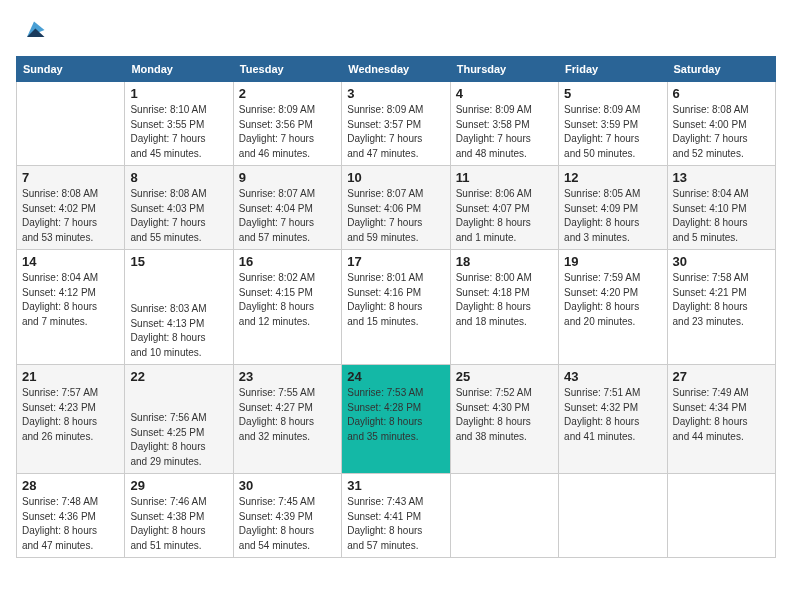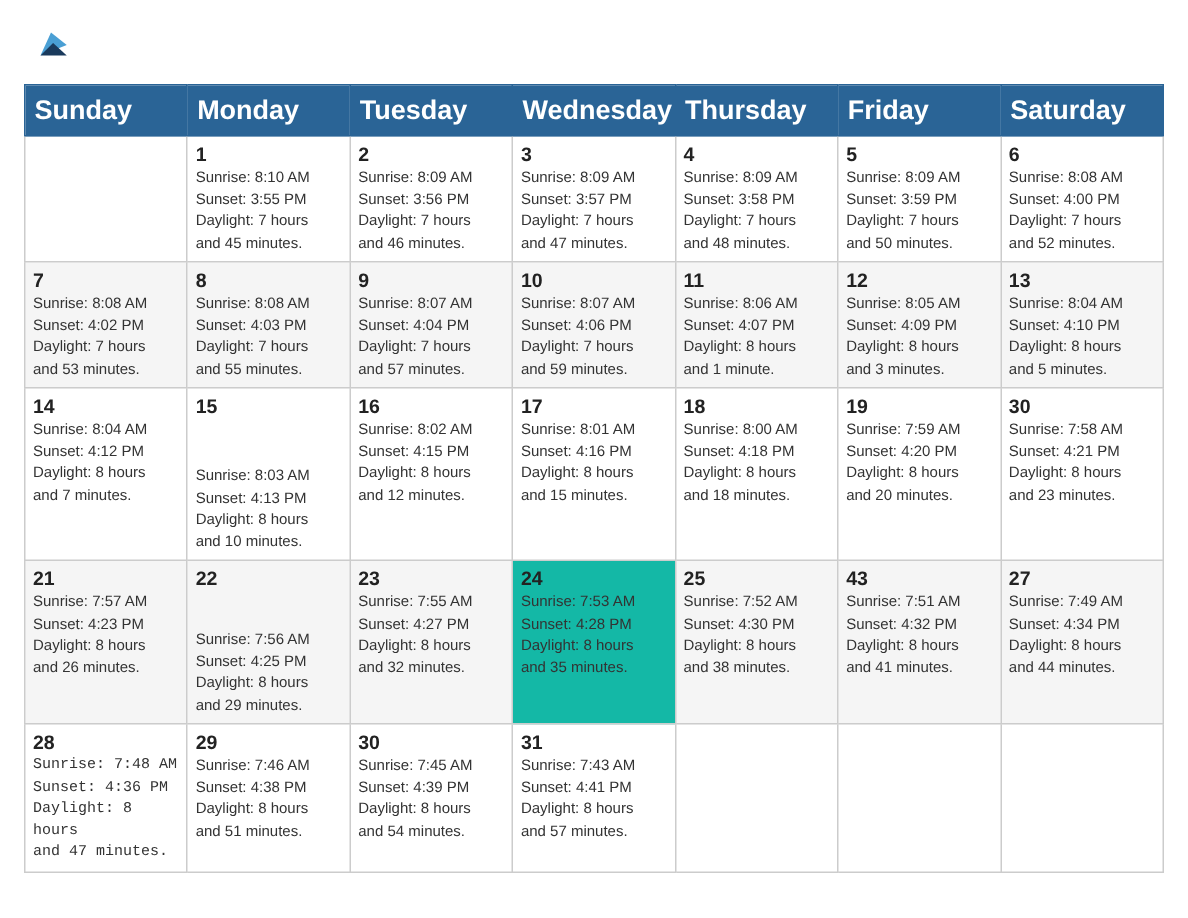--- a/index.html
+++ b/index.html
@@ -49,21 +49,21 @@
     table {
       width: 100%;
       border-collapse: collapse;
       table-layout: fixed;
     }
     thead tr th {
       background: #2a6496;
       color: #fff;
       text-align: left;
       padding: 6px 6px;
-      font-size: 18px;
+      font-size: 11px;
       font-weight: bold;
       border: 1px solid #2a6496;
     }
     tbody tr td {
       border: 1px solid #ccc;
       vertical-align: top;
       padding: 4px 5px;
       font-size: 10.5px;
       color: #222;
       height: 82px;
@@ -317,21 +317,21 @@
           <span class="day-number">27</span>
           <div class="day-info" style="white-space: pre-line;">Sunrise: 7:49 AM
 Sunset: 4:34 PM
 Daylight: 8 hours
 and 44 minutes.</div>
         </td>
       </tr>
       <tr>
         <td style="background: rgb(255, 255, 255);">
           <span class="day-number">28</span>
-          <div class="day-info" style="white-space: pre-line; font-family: Liberation Mono, monospace;">Sunrise: 7:48 AM
+          <div class="day-info" style="white-space: pre-line;">Sunrise: 7:48 AM
 Sunset: 4:36 PM
 Daylight: 8 hours
 and 47 minutes.</div>
         </td>
         <td style="background: rgb(255, 255, 255);">
           <span class="day-number">29</span>
           <div class="day-info" style="white-space: pre-line;">Sunrise: 7:46 AM
 Sunset: 4:38 PM
 Daylight: 8 hours
 and 51 minutes.</div>

